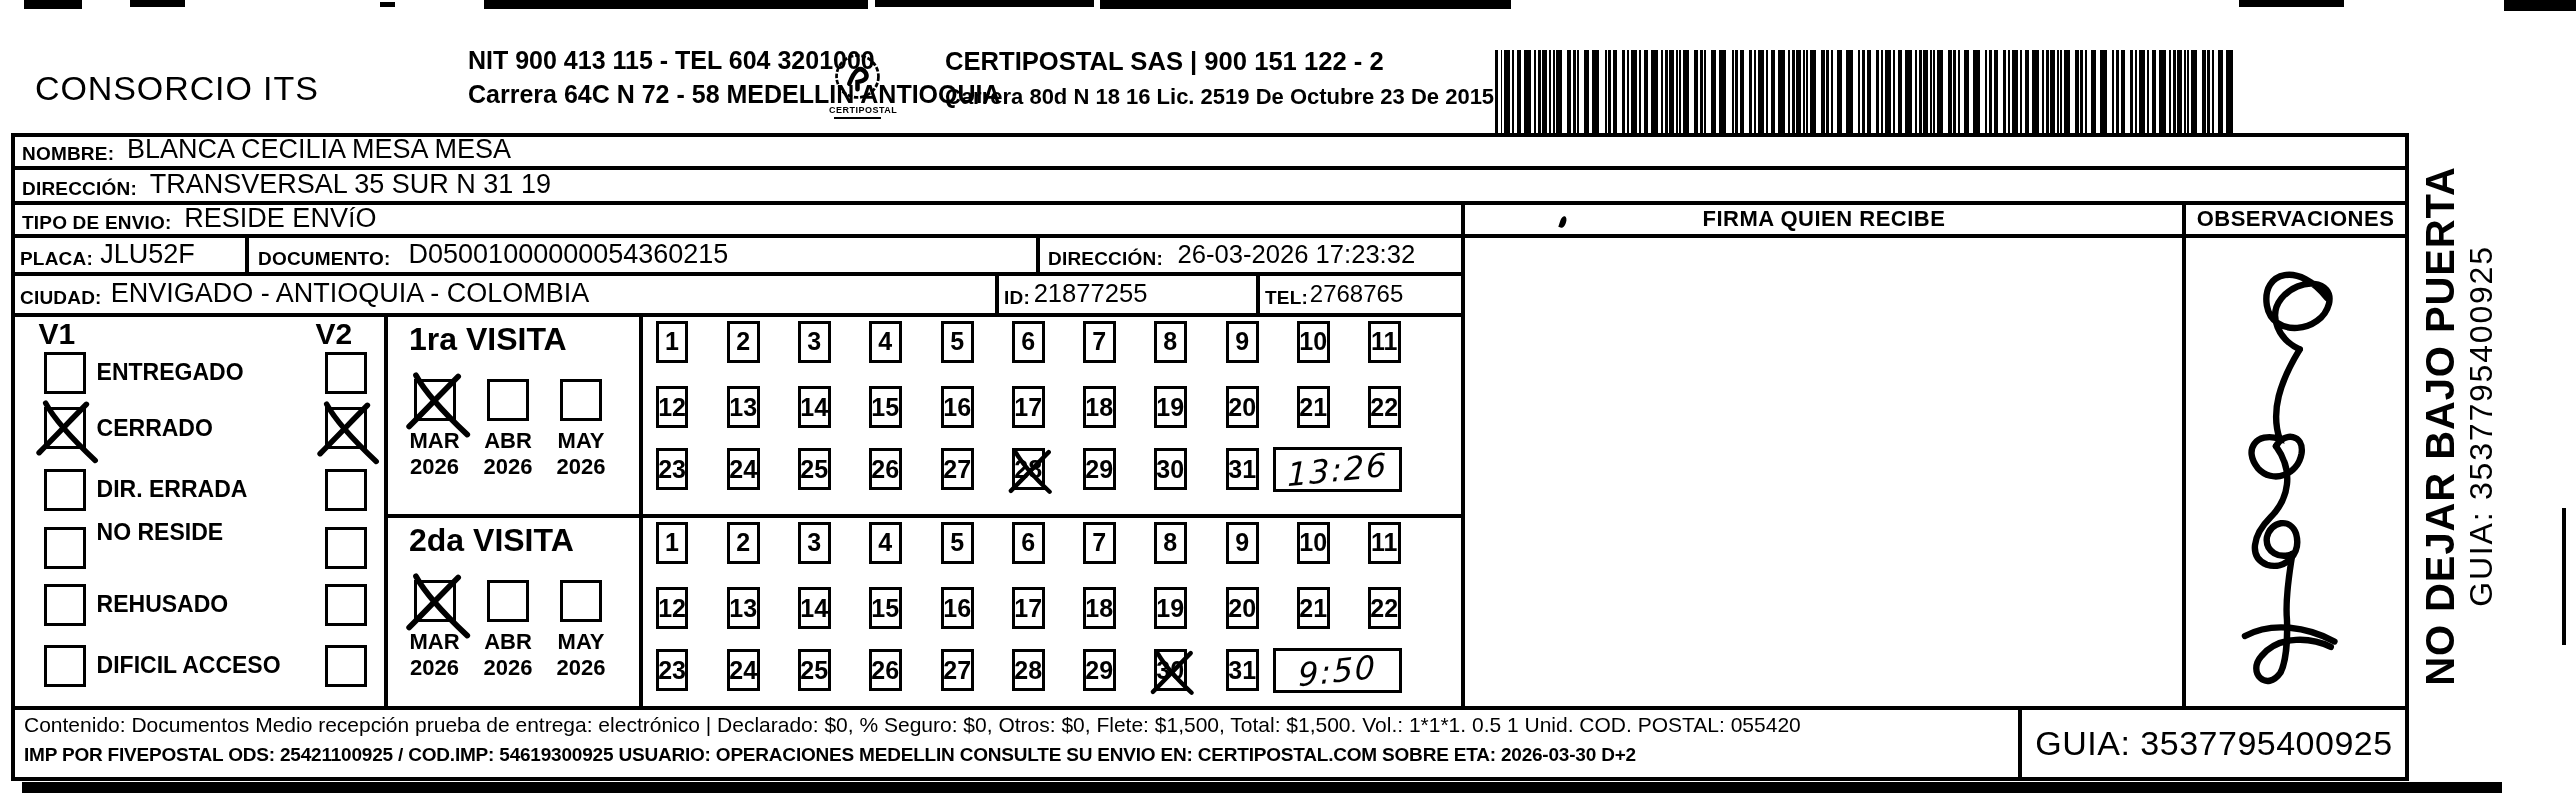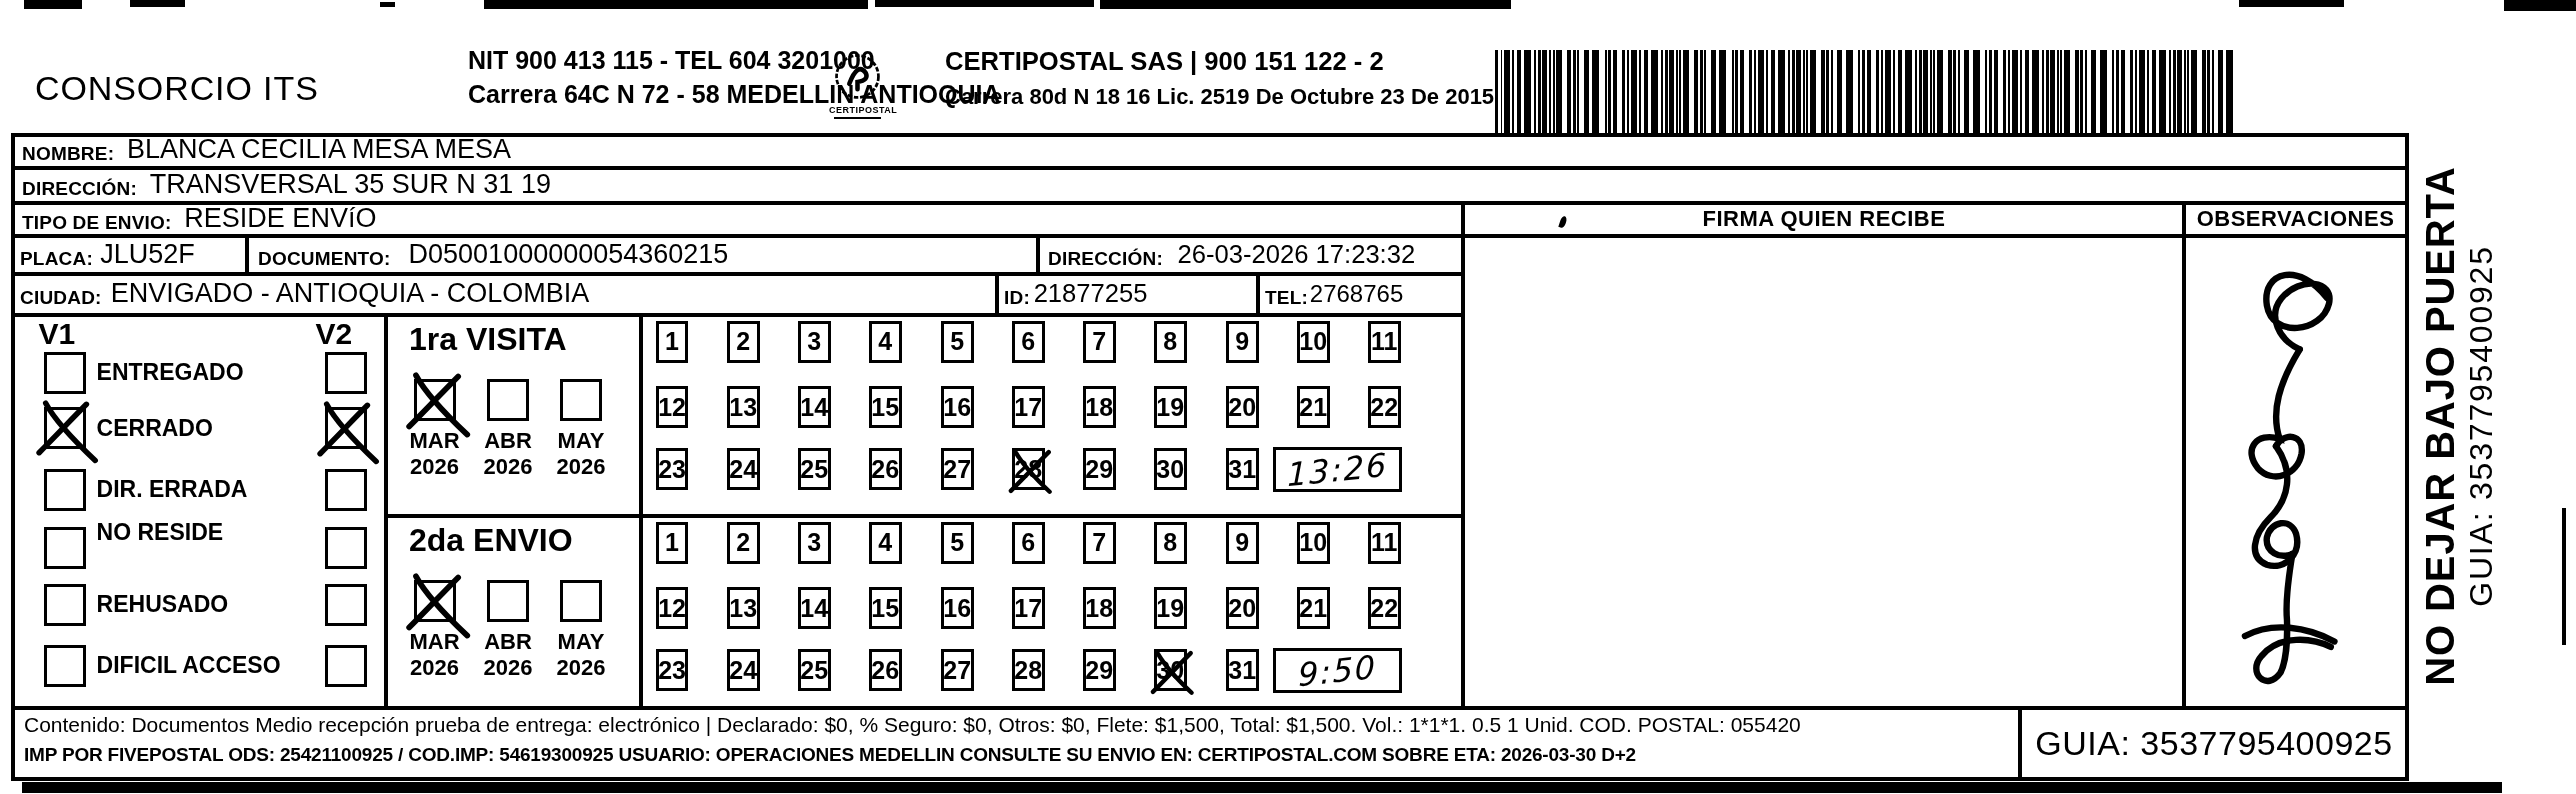--- a/index.html
+++ b/index.html
@@ -306,21 +306,21 @@
         <div class="mlabel">ABR</div>
         <div class="myear">2026</div>
       </div>
       <div class="mcol" style="left: 161px;">
         <div class="mbox"></div>
         <div class="mlabel">MAY</div>
         <div class="myear">2026</div>
       </div>
     </div>
   <div class="abs" id="visit-panel-1" style="left:387px;top:518px;width:252px;height:188px;">
-      <div class="visit-title">2da ENVIO</div>
+      <div class="visit-title">2da VISITA</div>
       <div class="mcol" style="left: 14.6px;">
         <div class="mbox">
           <svg class="xsvg" viewBox="0 0 100 100" width="57" height="57" style="left: -9px; top: -9px;">
             <path d="M14 4 C 28 30, 55 62, 104 108" fill="none" stroke="#000" stroke-width="10" stroke-linecap="round"></path>
             <path d="M88 6 C 60 34, 34 62, 2 94" fill="none" stroke="#000" stroke-width="10" stroke-linecap="round"></path>
           </svg>
         </div>
         <div class="mlabel">MAR</div>
         <div class="myear">2026</div>
       </div>

